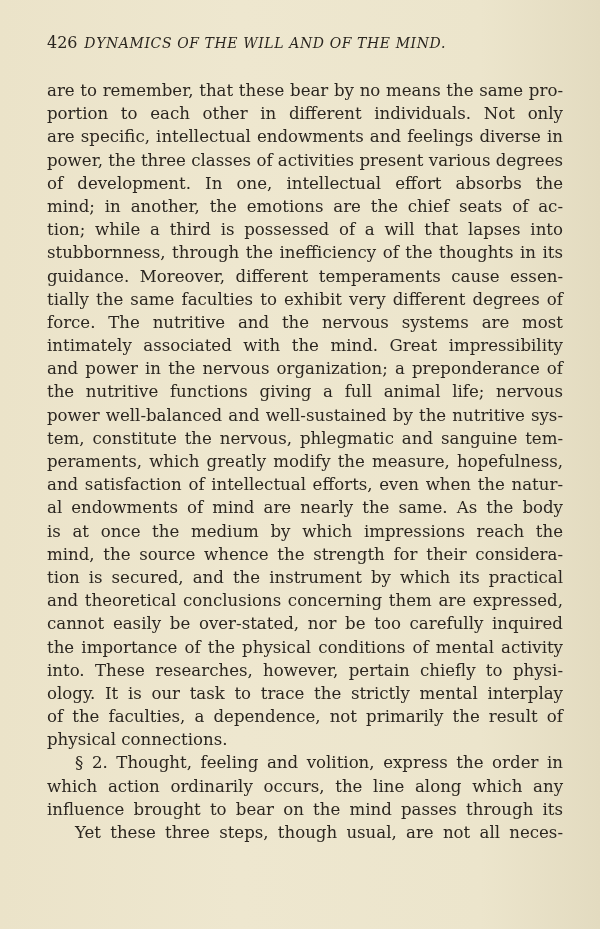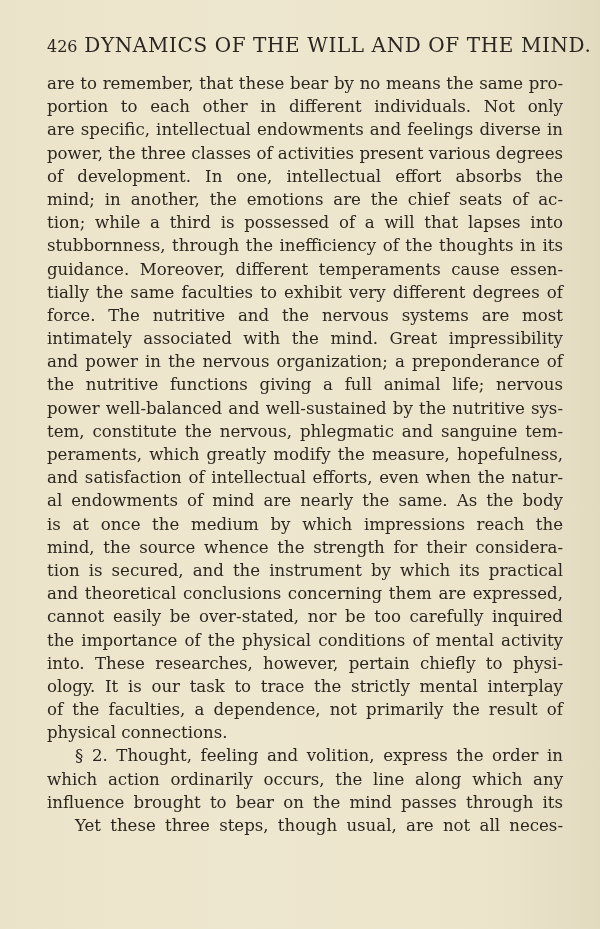--- a/index.html
+++ b/index.html
@@ -9,23 +9,23 @@
       font-family: "DejaVu Serif", serif;
       color: #2b2620;
       position: relative;
     }
     .page { position: absolute; left: 0; top: 0; width: 600px; height: 929px; }
     .header {
       position: absolute; left: 47px; top: 33px; width: 500px;
       font-size: 15px; white-space: nowrap;
     }
     .header .pnum { font-size: 16px; margin-right: 2px; }
-    .header .title { letter-spacing: 0.6px; font-size: 20px; }
+    .header .title { font-style: italic; letter-spacing: 0.6px; font-size: 14px; }
     .body {
-      position: absolute; left: 47px; top: 72px; width: 516px;
+      position: absolute; left: 47px; top: 79px; width: 516px;
     }
     .line {
       display: block; height: 23.2px; line-height: 23.2px;
       font-size: 16.6px; white-space: nowrap;
       text-align: justify; text-align-last: justify;
     }
     .line.last { text-align-last: left; }
     .line.indent { padding-left: 28px; }
   </style>
 </head>

